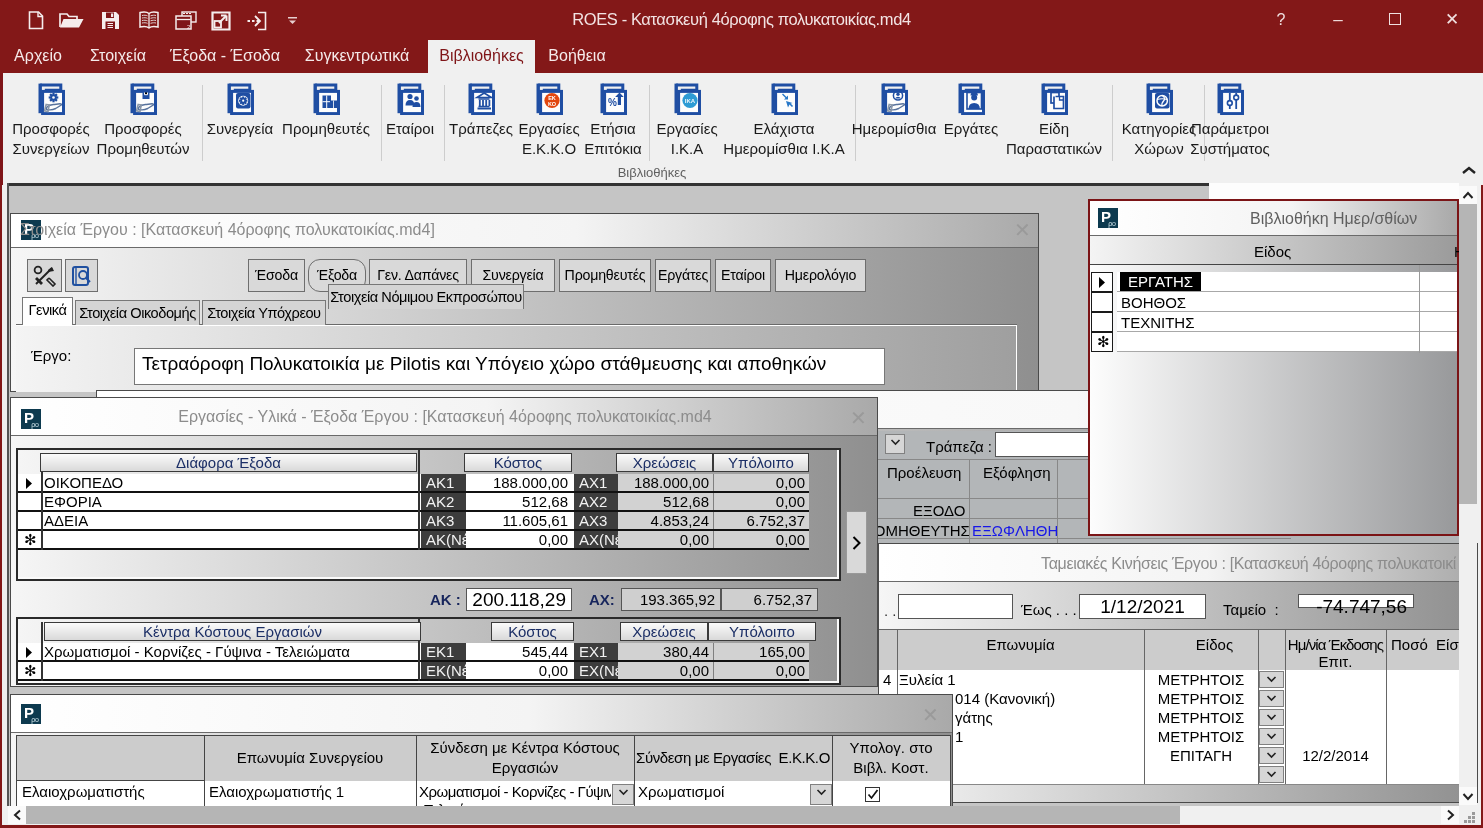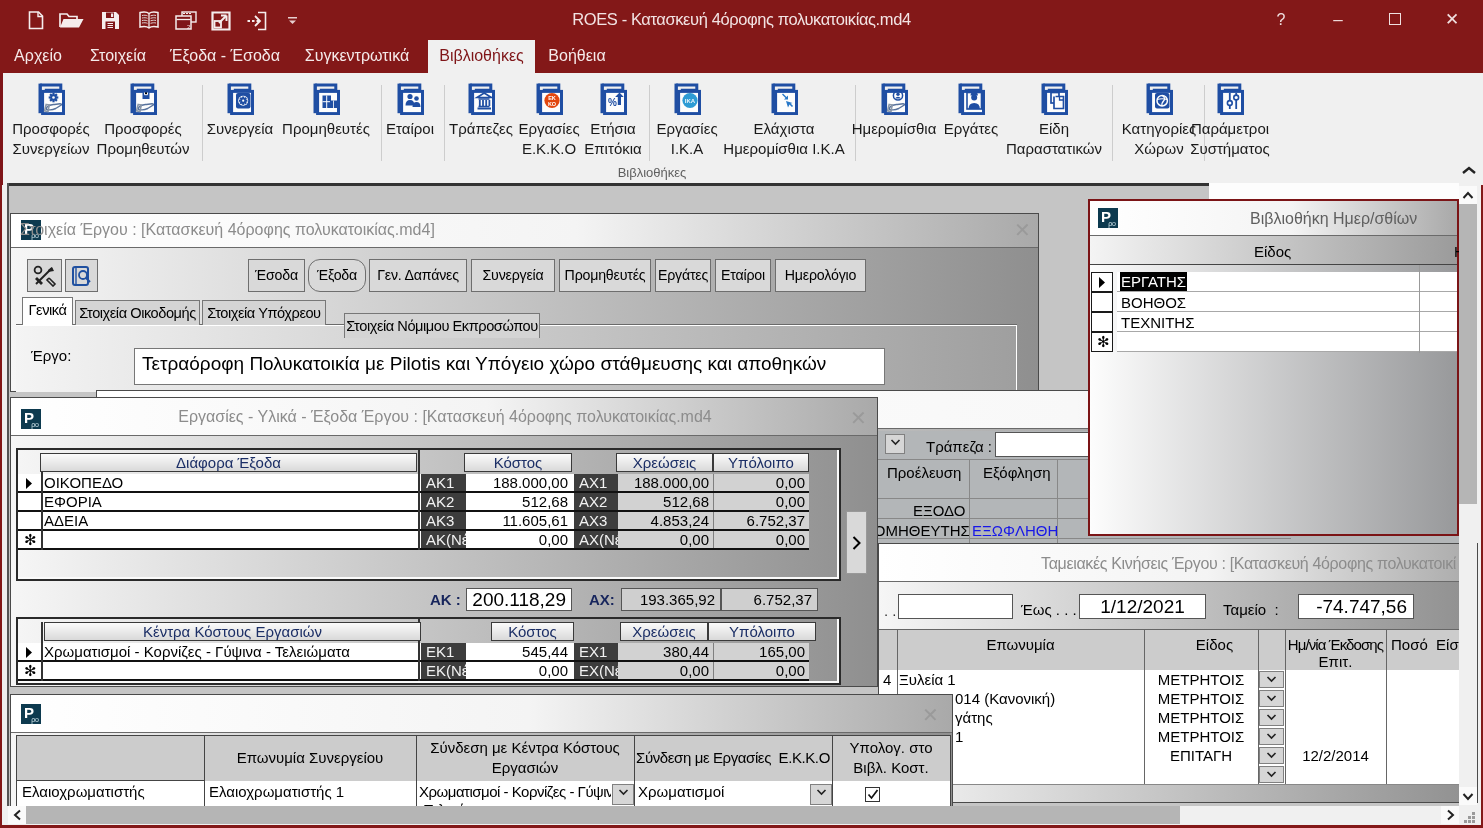--- a/index.html
+++ b/index.html
@@ -378,21 +378,21 @@
     <div class="btn3d" style="left:460px;top:45px;width:84px;height:33px;line-height:31px;">Συνεργεία</div>
     <div class="btn3d" style="left:548px;top:45px;width:92px;height:33px;line-height:31px;">Προμηθευτές</div>
     <div class="btn3d" style="left:644px;top:45px;width:56px;height:33px;line-height:31px;">Εργάτες</div>
     <div class="btn3d" style="left:704px;top:45px;width:56px;height:33px;line-height:31px;">Εταίροι</div>
     <div class="btn3d" style="left:764px;top:45px;width:91px;height:33px;line-height:31px;">Ημερολόγιο</div>
     <div style="position:absolute;left:5px;top:111px;width:1001px;height:67px;background:linear-gradient(to right,#f4f4f4,#9f9f9f);border-top:1px solid #fff;border-right:1px solid #fff;"></div>
     <div style="position:absolute;left:5px;top:110px;width:1001px;height:1px;background:#6a6a6a;"></div>
     <div class="tab on" style="left:11px;top:83px;width:51px;">Γενικά</div>
     <div class="tab" style="left:64px;top:86px;width:125px;">Στοιχεία Οικοδομής</div>
     <div class="tab" style="left:191px;top:86px;width:124px;">Στοιχεία Υπόχρεου</div>
-    <div class="tab" style="left:317px;top:99px;width:196px;margin-left:16px;">Στοιχεία Νόμιμου Εκπροσώπου</div>
+    <div class="tab" style="left:317px;top:70px;width:196px;">Στοιχεία Νόμιμου Εκπροσώπου</div>
     <div class="rowtext" style="left:20px;top:132px;">Έργο:</div>
     <div class="inbox" style="left:123px;top:134px;width:751px;height:37px;border-color:#777;">
         <span style="position:absolute;left:7px;top:5px;">Τετραόροφη Πολυκατοικία με Pilotis και Υπόγειο χώρο στάθμευσης και αποθηκών</span>
       </div>
   </div>
 
   <div class="win" id="w3" style="left:96px;top:205px;width:1363px;height:160px;">
     <div class="wtitle" style="height:38px;background:linear-gradient(to right,#fff 0%,#f8f8f8 72%,#b8b8b8 100%);"></div>
     <div style="position:absolute;left:770px;top:40px;width:594px;height:120px;background:#b3b6b8;"></div>
     <div class="combo" style="left:788px;top:43px;width:20px;height:20px;">
@@ -524,21 +524,21 @@
   </div>
   </div>
   <div class="win" id="w4" style="left:878px;top:358px;width:600px;height:260px;">
   <div class="wtitle" style="height:38px;"></div>
   <div class="wtext" style="left:162px;top:11px;letter-spacing:-0.35px;">Ταμειακές Κινήσεις Έργου : [Κατασκευή 4όροφης πολυκατοικί</div>
   <div class="rowtext" style="left:5px;top:57px;color:#333;">. . .</div>
   <div class="inbox" style="left:19px;top:50px;width:115px;height:25px;"></div>
   <div class="rowtext" style="left:142px;top:56px;">Έως . . . .</div>
   <div class="inbox" style="left:200px;top:50px;width:127px;height:25px;text-align:center;line-height:23px;">1/12/2021</div>
   <div class="rowtext" style="left:344px;top:56px;">Ταμείο&nbsp; :</div>
-  <div class="inbox" style="left:419px;top:50px;width:116px;height:25px;">
+  <div class="inbox" style="left:419px;top:50px;width:116px;height:14px;">
         <span style="position:absolute;right:6px;top:2px;">-74.747,56</span>
       </div>
   <div style="position:absolute;left:0px;top:85px;width:581px;height:154px;border-top:1px solid #666;">
   <div class="fhead" style="left:0;top:0;width:581px;height:40px;"></div>
   <div class="rowtext" style="left:18px;width:247px;text-align:center;top:5px;">Επωνυμία</div>
   <div class="rowtext" style="left:265px;width:141px;text-align:center;top:5px;">Είδος</div>
   <div class="rowtext" style="left:406px;width:101px;text-align:center;top:5px;letter-spacing:-0.9px;">Ημ/νία Έκδοσης</div>
   <div class="rowtext" style="left:406px;width:101px;text-align:center;top:22px;">Επιτ.</div>
   <div class="rowtext" style="left:512px;top:5px;">Ποσό&nbsp; Είσ</div>
   <div class="fcell" style="left:0;top:40px;width:581px;height:19px;"></div>
@@ -608,21 +608,21 @@
         <i>ρο</i>
       </div>
   <div class="wtext" style="left:160px;top:9px;color:#5f5f5f;">Βιβλιοθήκη Ημερ/σθίων</div>
   <div style="position:absolute;left:0;top:35px;width:367px;height:29px;background:linear-gradient(to right,#f4f4f4,#9b9b9b);border-bottom:1px solid #444;"></div>
   <div class="rowtext" style="left:164px;top:41px;">Είδος</div>
   <div class="rowtext" style="left:364px;top:41px;">Η</div>
   <div class="marker" style="left:1px;top:71px;width:22px;height:20px;"><svg width="8" height="11" viewBox="0 0 8 11" style="margin:4px 0 0 6px">
           <path d="M1 0l6 5.5L1 11z" fill="#000"></path>
         </svg></div>
   <div class="fcell" style="left:27px;top:71px;width:340px;height:19px;"></div>
-  <div style="position:absolute;left:30px;top:71px;background:#000;color:#fff;font-size:15px;line-height:19px;padding:0 1px;">ΕΡΓΑΤΗΣ</div>
+  <div style="position:absolute;left:30px;top:71px;background:#000;color:#fff;font-size:15px;line-height:19px;padding:0 8px;">ΕΡΓΑΤΗΣ</div>
   <div class="hline" style="left:27px;top:90px;width:340px;"></div>
   <div class="marker" style="left:1px;top:91px;width:22px;height:20px;"></div>
   <div class="fcell" style="left:27px;top:91px;width:340px;height:19px;"></div>
   <div class="rowtext" style="left:31px;top:92px;">ΒΟΗΘΟΣ</div>
   <div class="hline" style="left:27px;top:110px;width:340px;"></div>
   <div class="marker" style="left:1px;top:111px;width:22px;height:20px;"></div>
   <div class="fcell" style="left:27px;top:111px;width:340px;height:19px;"></div>
   <div class="rowtext" style="left:31px;top:112px;">ΤΕΧΝΙΤΗΣ</div>
   <div class="hline" style="left:27px;top:130px;width:340px;"></div>
   <div class="marker" style="left:1px;top:131px;width:22px;height:20px;">

